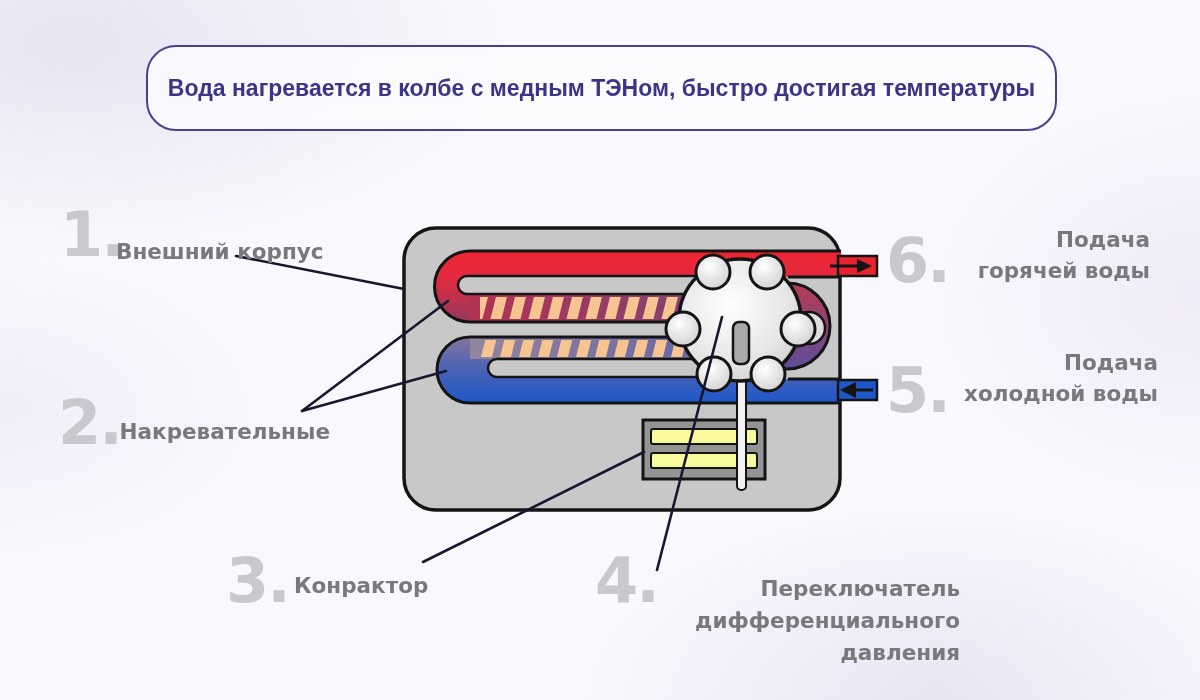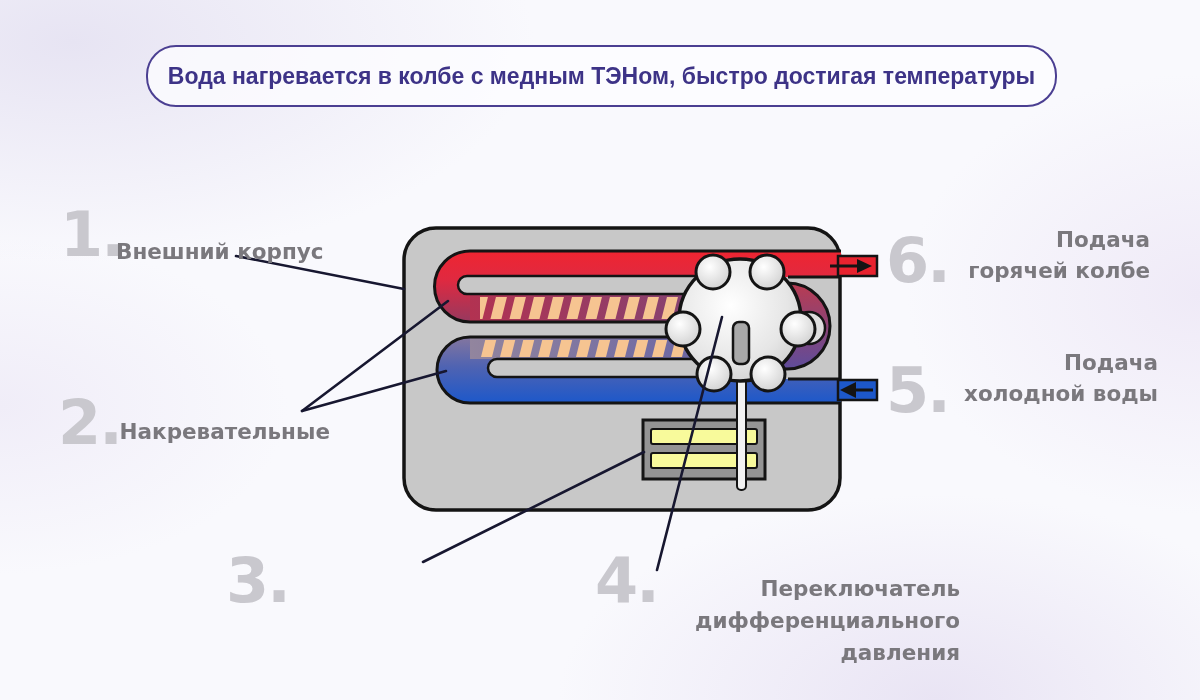--- a/index.html
+++ b/index.html
@@ -9,21 +9,21 @@
     background:
       radial-gradient(55% 45% at 6% 6%, #e7e4f3 0%, rgba(231,228,243,0) 70%),
       radial-gradient(45% 42% at 78% 100%, #e9e4f4 0%, rgba(233,228,244,0) 70%),
       radial-gradient(35% 45% at 100% 42%, #efeaf7 0%, rgba(239,234,247,0) 70%),
       radial-gradient(40% 40% at 0% 58%, #f0edf8 0%, rgba(240,237,248,0) 60%),
       #f9f9fd;
   }
   .page{position:relative;width:1200px;height:700px;}
   .art{position:absolute;left:0;top:0;width:1200px;height:700px;}
   .banner{
-    position:absolute;left:146px;top:45px;width:911px;height:62px;
+    position:absolute;left:146px;top:45px;width:911px;height:86px;
     box-sizing:border-box;border:2.5px solid #4b3f92;border-radius:30px;
     background:rgba(253,253,255,0.78);
     display:flex;flex-direction:column;align-items:center;justify-content:center;
     font-family:"Liberation Sans",sans-serif;
     font-size:23px;font-weight:700;color:#3d3387;line-height:33px;text-align:center;
   }
   .num{
     position:absolute;font-weight:800;font-size:62px;line-height:1;
     color:#c9c8ce;letter-spacing:-2px;
   }
@@ -134,32 +134,33 @@
 
   <div class="num" style="left:60px;top:204px;">1.</div>
   <div class="lbl" style="left:116px;top:236px;">Внешний корпус</div>
 
   <div class="num" style="left:58px;top:392px;">2.</div>
   <div class="lbl ctr" style="left:100px;top:416px;width:230px;">
     <div>Накревательные</div>
   </div>
 
   <div class="num" style="left:226px;top:550px;">3.</div>
+  <div class="lbl" style="left:294px;top:570px;">Конрактор</div>
 
   <div class="num" style="left:595px;top:550px;">4.</div>
   <div class="lbl ctr" style="left:570px;top:573px;width:390px;line-height:32px;">
     <div>Переключатель</div>
     <div>дифференциального давления</div>
   </div>
 
   <div class="num" style="left:886px;top:360px;">5.</div>
   <div class="lbl ctr" style="left:936px;top:347px;width:222px;">
     <div>Подача</div>
     <div>холодной воды</div>
   </div>
 
   <div class="num" style="left:886px;top:230px;">6.</div>
   <div class="lbl ctr" style="left:930px;top:224px;width:220px;">
     <div>Подача</div>
-    <div>горячей колбе</div>
+    <div>горячей воды</div>
   </div>
 
 </div>
 
 </body></html>

